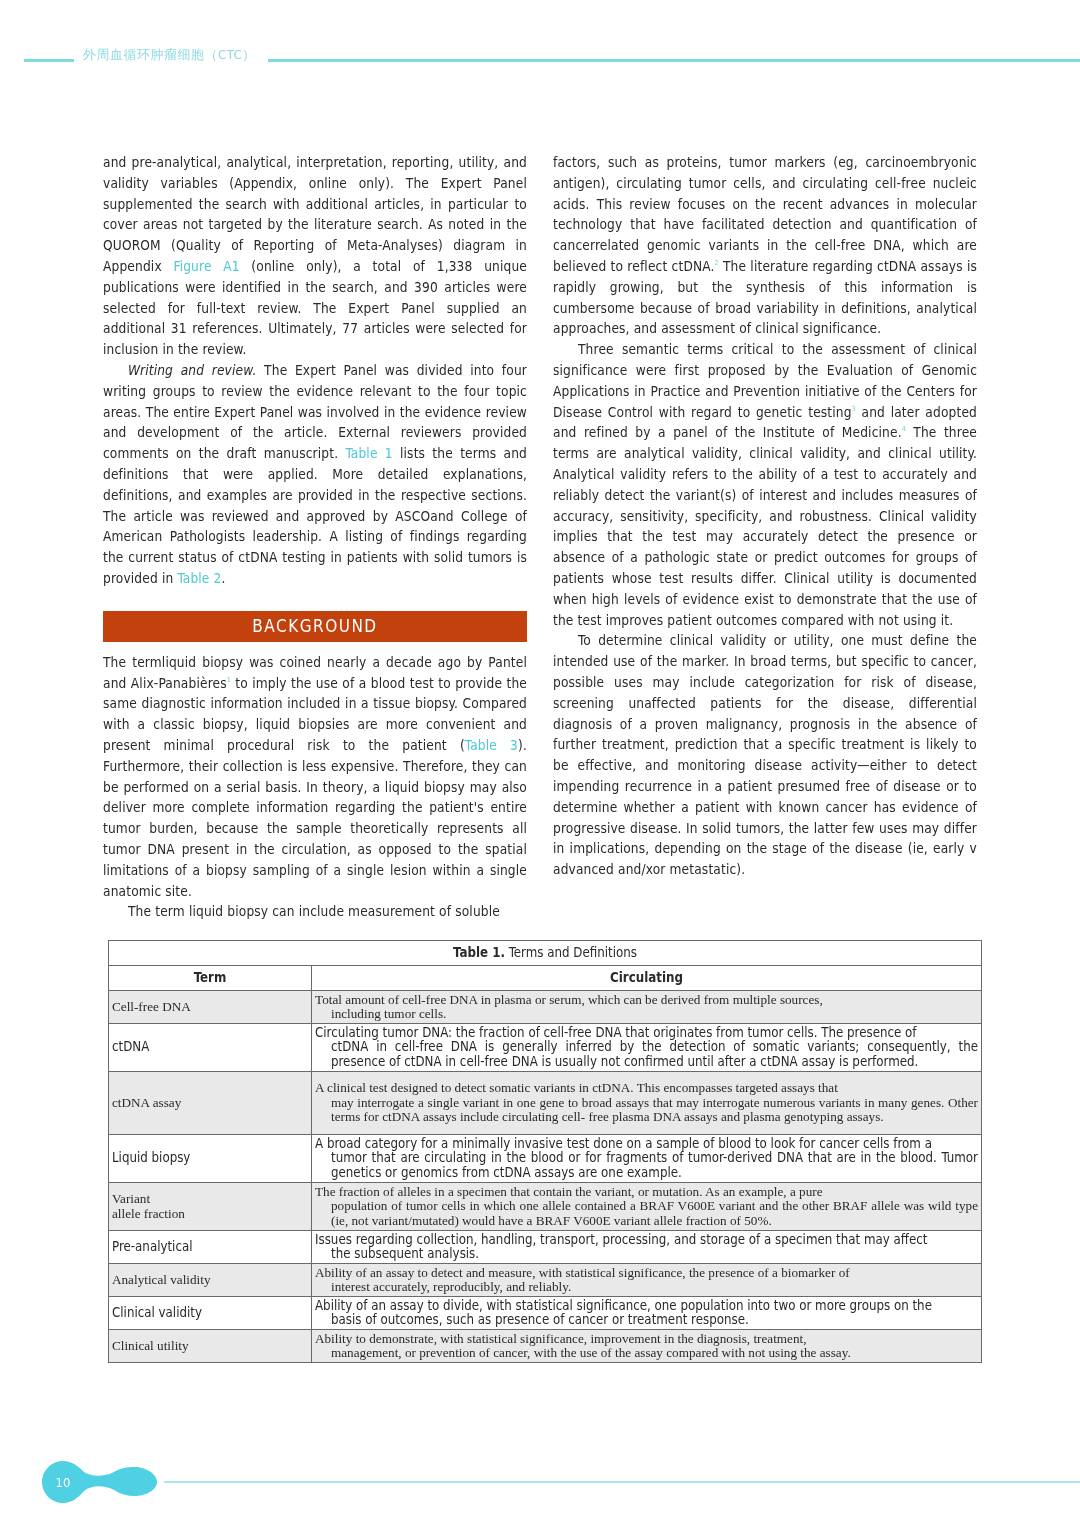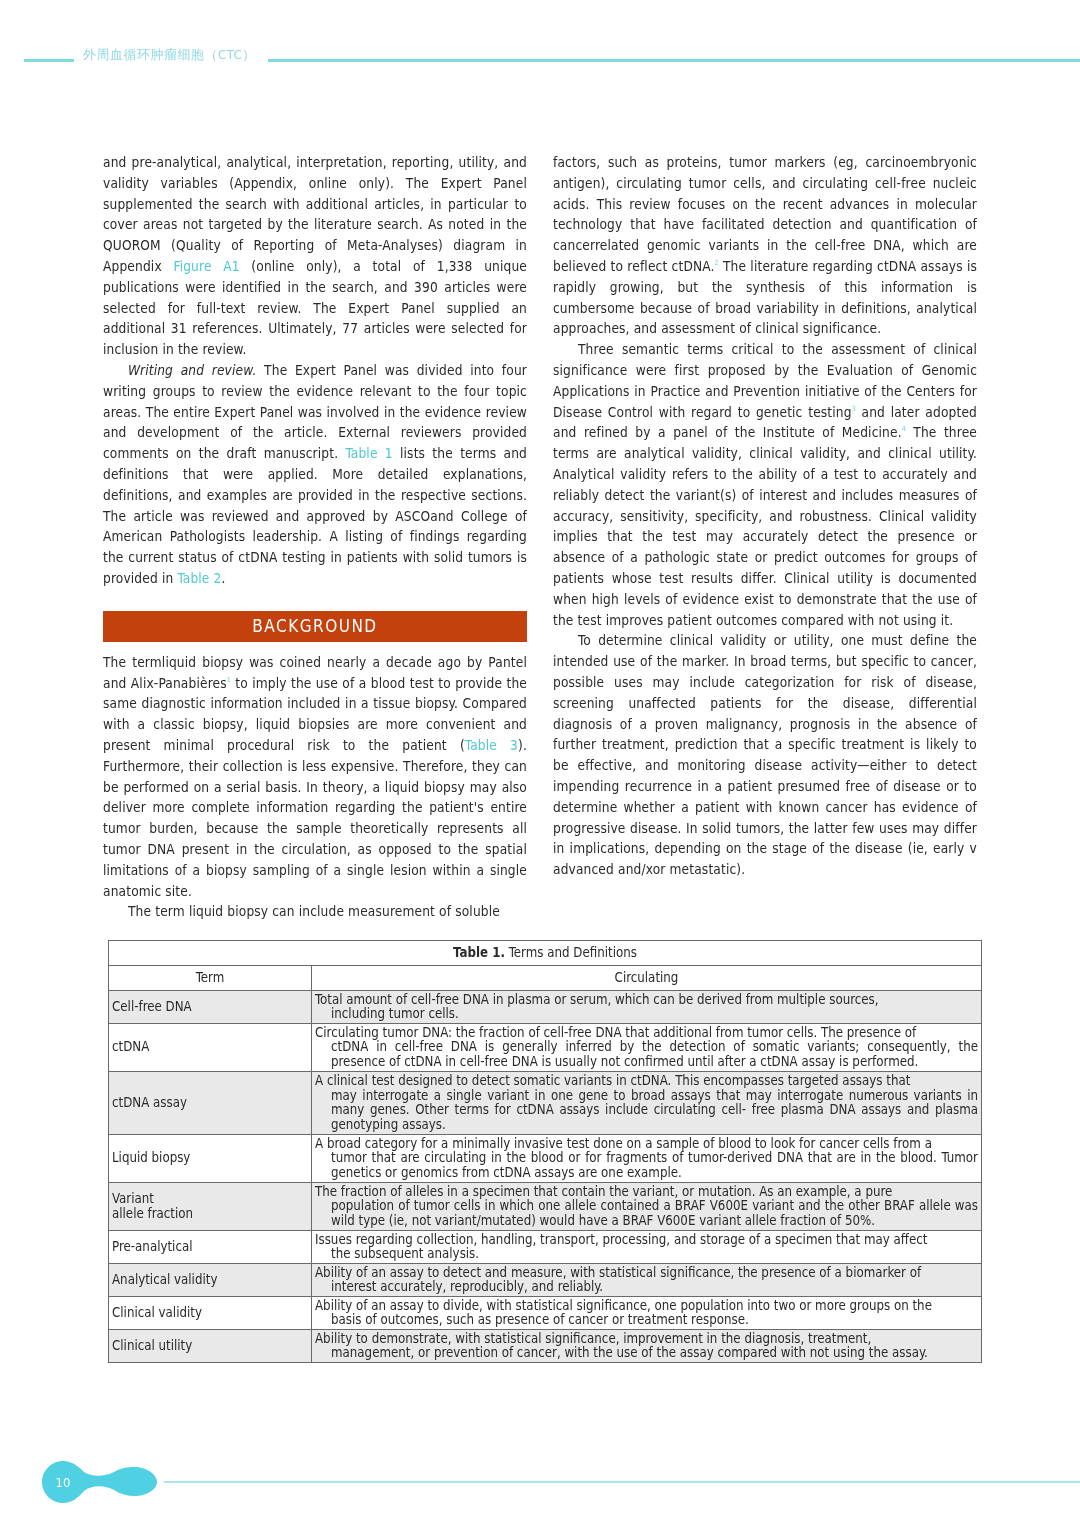--- a/index.html
+++ b/index.html
@@ -17,26 +17,26 @@
   .link { color: #4ec8d2; }
   sup.ref { color: #6fd3dc; font-size: 7px; line-height: 0; vertical-align: 6px; }
   .section-bar { background: #c2410c; color: #ffffff; text-align: center; font-size: 17px; letter-spacing: 1.5px;
                  height: 31px; line-height: 31px; margin: 22px 0 10px 0; }
 
   table.terms { position: absolute; left: 108px; top: 940px; width: 874px; border-collapse: collapse;
                 font-size: 13.2px; line-height: 14.5px; color: #2a2a2a; }
   table.terms td, table.terms th { border: 1px solid #6a6a6a; padding: 1px 3px; vertical-align: middle; }
   table.terms .caption-cell { text-align: center; font-weight: normal; height: 24px; padding: 0; }
   table.terms .caption-cell b { font-weight: bold; }
-  table.terms .colhead { text-align: center; font-weight: normal; height: 22px; }
+  table.terms .colhead { text-align: center; font-weight: bold; height: 22px; }
   table.terms td.term { width: 196px; }
   table.terms td.def { text-align: justify; padding-left: 3px; padding-right: 3px; }
   .def-first { display: block; }
   .def-rest { display: block; padding-left: 16px; }
-  tr.gray td { background: #e9e9e9; }
+  tr.gray td { background: #e9e9e9; font-family: Liberation Serif, serif; }
   tr.white td { background: #ffffff; }
 
   .page-blob { position: absolute; left: 42px; top: 1460px; }
   .page-num { position: absolute; left: 42px; top: 1462px; width: 42px; height: 42px; line-height: 42px; text-align: center;
               font-size: 13px; color: #ffffff; }
   .ftr-line { position: absolute; left: 164px; top: 1481px; width: 916px; height: 2px; background: #a9e6ec; }
 </style>
 </head>
 <body>
 
@@ -70,21 +70,21 @@
   <tr class="gray" style="height:33px">
     <td class="term">Cell-free DNA</td>
     <td class="def">
           <span class="def-first">Total amount of cell-free DNA in plasma or serum, which can be derived from multiple sources,</span>
           <span class="def-rest">including tumor cells.</span>
         </td>
   </tr>
   <tr class="white" style="height:48px">
     <td class="term">ctDNA</td>
     <td class="def">
-          <span class="def-first">Circulating tumor DNA: the fraction of cell-free DNA that additional from tumor cells. The presence of</span>
+          <span class="def-first">Circulating tumor DNA: the fraction of cell-free DNA that originates from tumor cells. The presence of</span>
           <span class="def-rest">ctDNA in cell-free DNA is generally inferred by the detection of somatic variants; consequently, the presence of ctDNA in cell-free DNA is usually not confirmed until after a ctDNA assay is performed.</span>
         </td>
   </tr>
   <tr class="gray" style="height:63px">
     <td class="term">ctDNA assay</td>
     <td class="def">
           <span class="def-first">A clinical test designed to detect somatic variants in ctDNA. This encompasses targeted assays that</span>
           <span class="def-rest">may interrogate a single variant in one gene to broad assays that may interrogate numerous variants in many genes. Other terms for ctDNA assays include circulating cell- free plasma DNA assays and plasma genotyping assays.</span>
         </td>
   </tr>

